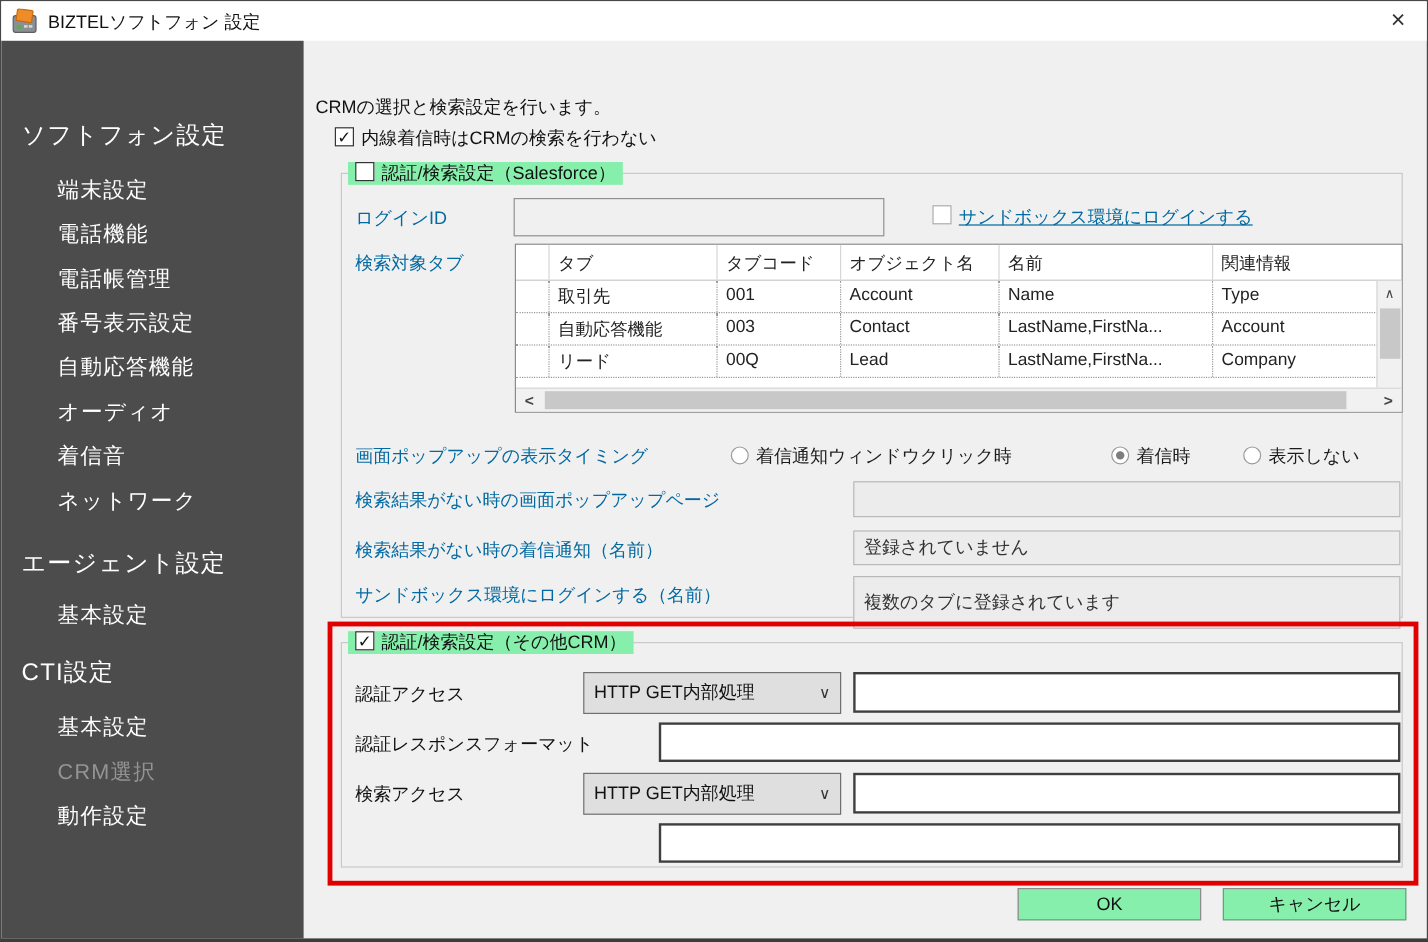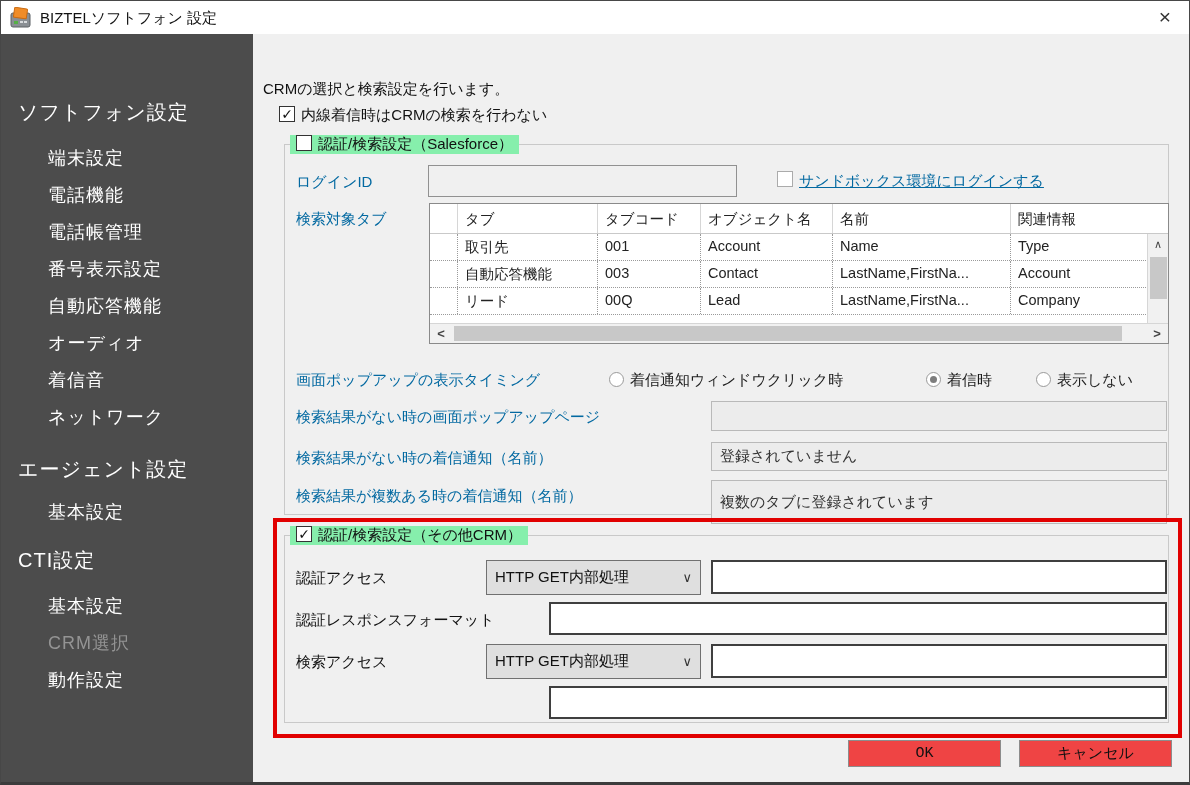--- a/index.html
+++ b/index.html
@@ -67,23 +67,23 @@
 
   
   .radio { width:15px; height:15px; border-radius:50%; background:#fff; border:1px solid #9a9a9a;
            display:flex; align-items:center; justify-content:center; }
   .radio .dot { width:7px; height:7px; border-radius:50%; background:transparent; }
   .radio.selected .dot { background:#7d7d7d; }
   .radio-label { font-size:15px; color:#1c1c1c; white-space:nowrap; }
 
   .red-rect { left:272px; top:517px; width:909px; height:220px; border:4px solid #e10000; background:transparent; pointer-events:none; z-index:5; }
 
-  .btn { background:#ef4444; border:1px solid #8c8c8c; font-size:15px; color:#111;
+  .btn { background:#86efac; border:1px solid #8c8c8c; font-size:15px; color:#111;
          display:flex; align-items:center; justify-content:center; cursor:pointer;
-         font-family:Liberation Mono, monospace; }
+         font-family:Liberation Sans, sans-serif; }
 </style>
 </head>
 <body>
 
 <div class="window">
 
   <div class="abs titlebar">
     <svg class="abs" style="left:9px; top:6px;" width="24" height="22" viewBox="0 0 24 22">
       <rect x="1" y="6" width="19" height="14" rx="2" fill="#8a8f94" stroke="#5c6065" stroke-width="1"></rect>
       <rect x="4" y="1" width="13" height="10" rx="1" transform="rotate(8 10 6)" fill="#f08c28" stroke="#c96a10" stroke-width="1"></rect>
@@ -202,21 +202,21 @@
   <span class="abs glabel" style="left:295px; top:407px;">検索結果がない時の画面ポップアップページ</span>
   <div class="abs field" style="left:710px; top:400px; width:456px; height:30px;">
     <span></span>
   </div>
 
   <span class="abs glabel" style="left:295px; top:448px;">検索結果がない時の着信通知（名前）</span>
   <div class="abs field" style="left:710px; top:441px; width:456px; height:29px;">
     <span>登録されていません</span>
   </div>
 
-  <span class="abs glabel" style="left:295px; top:486px;">検索結果が複数ある時の着信通知（名前）</span>
+  <span class="abs glabel" style="left:295px; top:486px;">サンドボックス環境にログインする（名前）</span>
   <div class="abs field" style="left:710px; top:479px; width:456px; height:44px;">
     <span>複数のタブに登録されています</span>
   </div>
 
   <div class="abs red-rect"></div>
 
   <div class="abs groupbox" style="left:283px; top:534px; width:885px; height:188px;"></div>
   <div class="abs gb-legend" style="left:289px; top:525px;">
     <span class="cb">
       <span class="check">✓</span>

